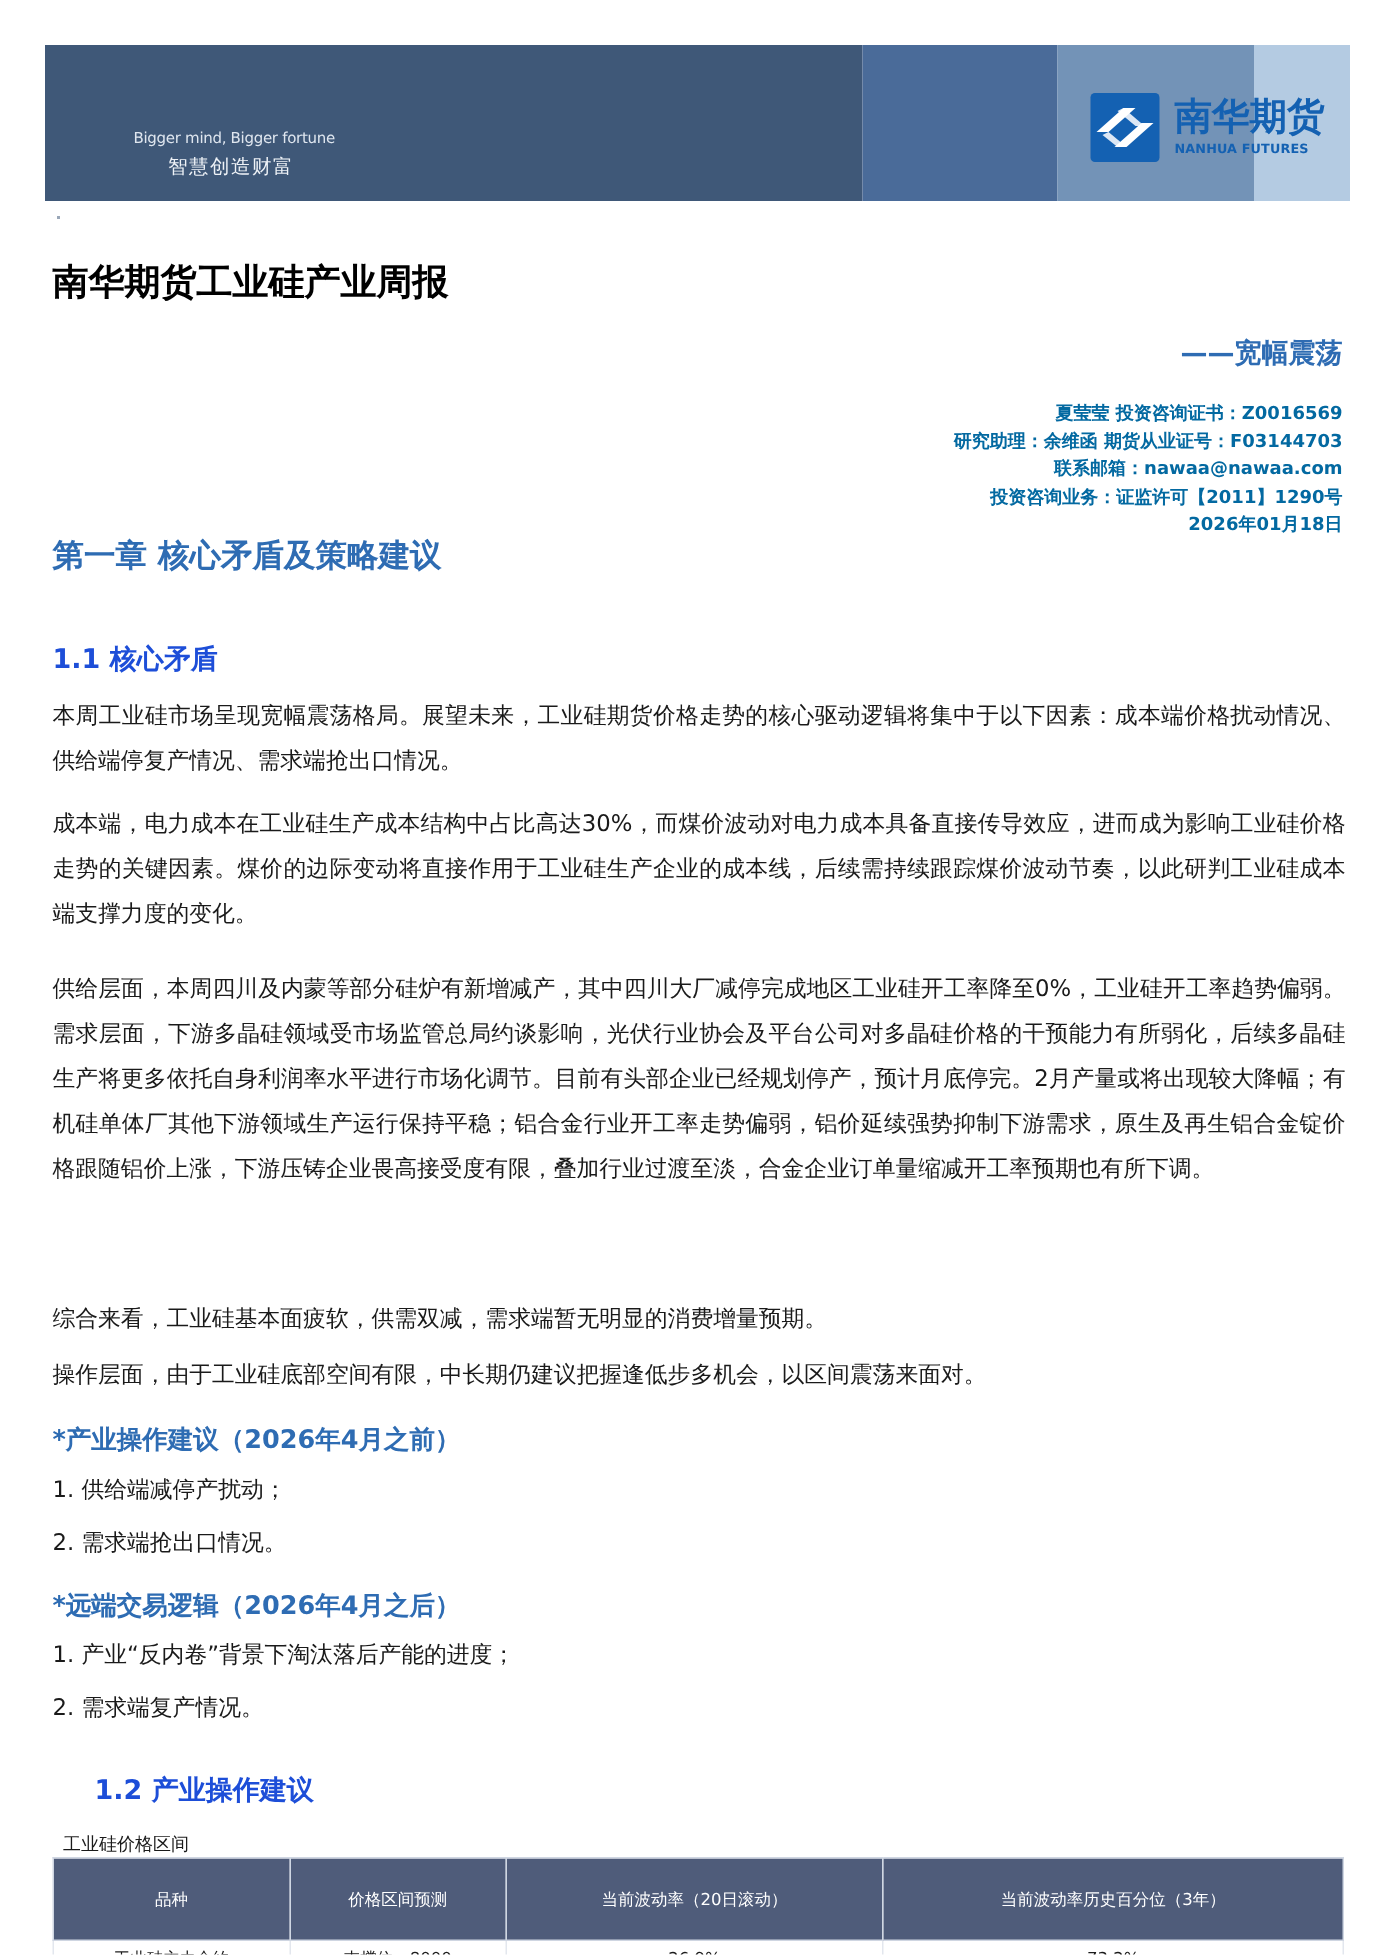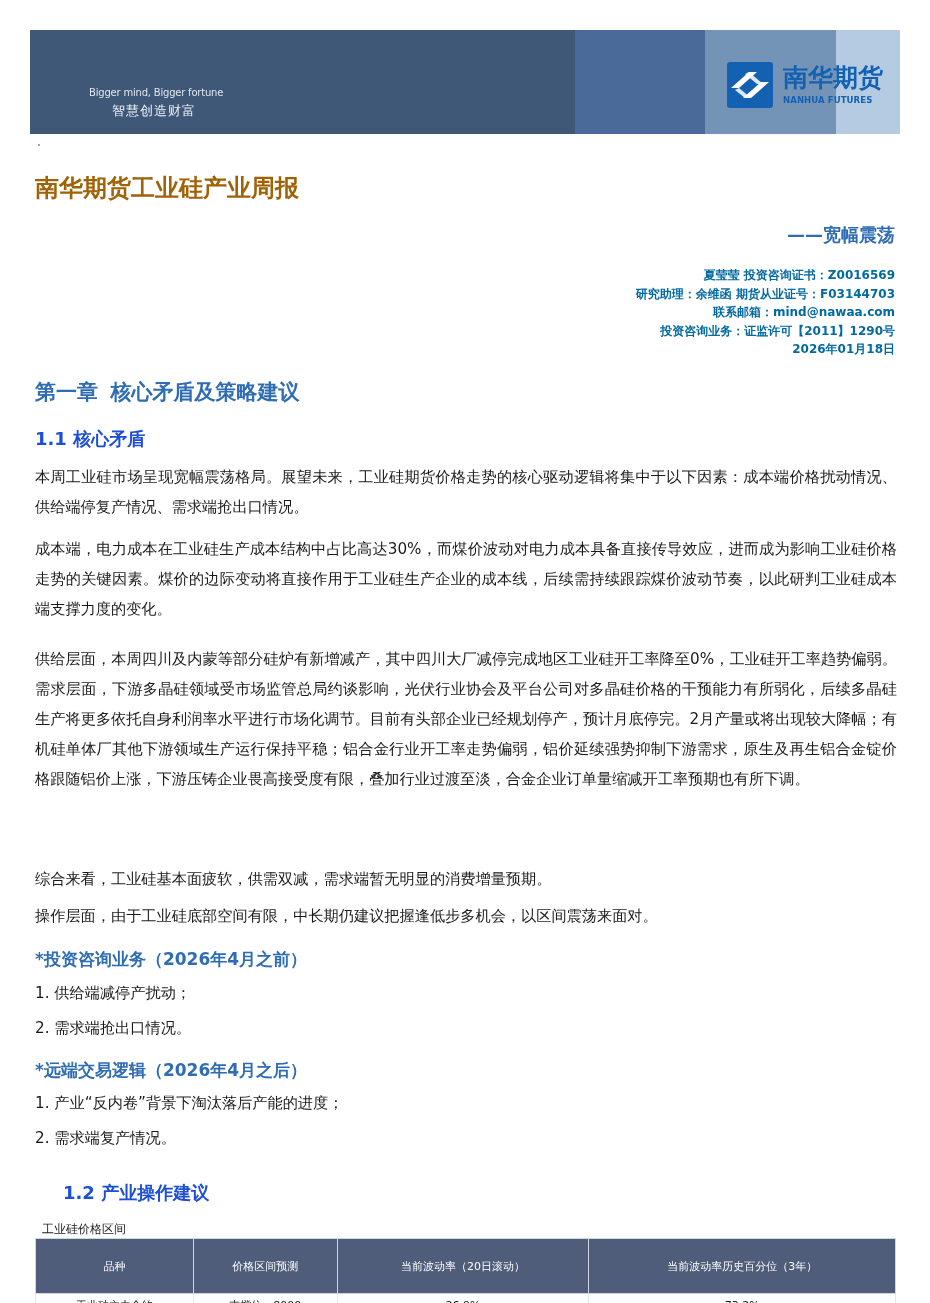--- a/index.html
+++ b/index.html
@@ -16,21 +16,21 @@
   .seg4 { left: 806px; width: 64px; background: #b4cbe2; }
   .slogan-en { position: absolute; left: 59px; top: 57px; font-size: 10px; color: #dfe6ef; white-space: nowrap; letter-spacing: -0.2px; }
   .slogan-cn { position: absolute; left: 82px; top: 72px; font-size: 13px; color: #eef2f7; white-space: nowrap; letter-spacing: 1px; }
   .logo-box { position: absolute; left: 697px; top: 32px; width: 46px; height: 46px; background: #1461b2; border-radius: 3px; overflow: hidden; }
   .logo-box svg { display: block; }
   .logo-cn { position: absolute; left: 753px; top: 33px; font-size: 25px; font-weight: bold; color: #1461b2; white-space: nowrap; letter-spacing: 0px; line-height: 30px; }
   .logo-en { position: absolute; left: 753px; top: 65px; font-size: 8.5px; font-weight: bold; color: #1461b2; white-space: nowrap; letter-spacing: 0.1px; }
 
   .dot { position: absolute; left: 38px; top: 144px; width: 2px; height: 2px; background: #9aa7b8; }
 
-  .doc-title { position: absolute; left: 35px; top: 172px; font-size: 24px; font-weight: bold; color: #a16207; white-space: nowrap; }
+  .doc-title { position: absolute; left: 35px; top: 172px; font-size: 24px; font-weight: bold; color: #000000; white-space: nowrap; }
   .doc-subtitle { position: absolute; right: 35px; top: 223px; font-size: 18px; font-weight: bold; color: #2e6cb3; white-space: nowrap; }
 
   .meta { position: absolute; right: 35px; top: 266px; text-align: right; font-size: 12px; font-weight: bold; line-height: 18.5px; color: #0369a1; }
   .meta div { white-space: nowrap; }
 
   .h1 { position: absolute; left: 35px; top: 378px; font-size: 21px; font-weight: bold; color: #2e6cb3; white-space: nowrap; }
   .h2 { position: absolute; left: 35px; font-size: 18px; font-weight: bold; color: #1d4ed8; white-space: nowrap; }
   .h3 { position: absolute; left: 35px; font-size: 17px; font-weight: bold; color: #2e6cb3; white-space: nowrap; }
 
   .para { position: absolute; left: 35px; width: 862px; font-size: 15.2px; line-height: 30px; color: #1a1a1a; text-align: justify; }
@@ -64,35 +64,35 @@
 </div>
 
 <div class="dot"></div>
 
 <div class="doc-title">南华期货工业硅产业周报</div>
 <div class="doc-subtitle">——宽幅震荡</div>
 
 <div class="meta">
   <div>夏莹莹 投资咨询证书：Z0016569</div>
   <div>研究助理：余维函 期货从业证号：F03144703</div>
-  <div>联系邮箱：mind@nawaa.com</div>
+  <div>联系邮箱：nawaa@nawaa.com</div>
   <div>投资咨询业务：证监许可【2011】1290号</div>
   <div>2026年01月18日</div>
 </div>
 
-<div class="h1" style="top:378px;font-family:Liberation Mono, monospace;">第一章 核心矛盾及策略建议</div>
+<div class="h1" style="top:356px;">第一章 核心矛盾及策略建议</div>
 <div class="h2" style="top:427px;">1.1 核心矛盾</div>
 
 <div class="para" style="top:462px;">本周工业硅市场呈现宽幅震荡格局。展望未来，工业硅期货价格走势的核心驱动逻辑将集中于以下因素：成本端价格扰动情况、供给端停复产情况、需求端抢出口情况。</div>
 <div class="para" style="top:534px;">成本端，电力成本在工业硅生产成本结构中占比高达30%，而煤价波动对电力成本具备直接传导效应，进而成为影响工业硅价格走势的关键因素。煤价的边际变动将直接作用于工业硅生产企业的成本线，后续需持续跟踪煤价波动节奏，以此研判工业硅成本端支撑力度的变化。</div>
 <div class="para" style="top:644px;">供给层面，本周四川及内蒙等部分硅炉有新增减产，其中四川大厂减停完成地区工业硅开工率降至0%，工业硅开工率趋势偏弱。需求层面，下游多晶硅领域受市场监管总局约谈影响，光伏行业协会及平台公司对多晶硅价格的干预能力有所弱化，后续多晶硅生产将更多依托自身利润率水平进行市场化调节。目前有头部企业已经规划停产，预计月底停完。2月产量或将出现较大降幅；有机硅单体厂其他下游领域生产运行保持平稳；铝合金行业开工率走势偏弱，铝价延续强势抑制下游需求，原生及再生铝合金锭价格跟随铝价上涨，下游压铸企业畏高接受度有限，叠加行业过渡至淡，合金企业订单量缩减开工率预期也有所下调。</div>
 <div class="para" style="top:864px;">综合来看，工业硅基本面疲软，供需双减，需求端暂无明显的消费增量预期。</div>
 <div class="para" style="top:901px;">操作层面，由于工业硅底部空间有限，中长期仍建议把握逢低步多机会，以区间震荡来面对。</div>
 
-<div class="h3" style="top:948px;">*投资咨询业务（2026年4月之前）</div>
+<div class="h3" style="top:948px;">*产业操作建议（2026年4月之前）</div>
 <div class="line" style="top:983px;">1. 供给端减停产扰动；</div>
 <div class="line" style="top:1018px;">2. 需求端抢出口情况。</div>
 
 <div class="h3" style="top:1059px;">*远端交易逻辑（2026年4月之后）</div>
 <div class="line" style="top:1093px;">1. 产业“反内卷”背景下淘汰落后产能的进度；</div>
 <div class="line" style="top:1128px;">2. 需求端复产情况。</div>
 
 <div class="h2" style="top:1181px;margin-left:28px;">1.2 产业操作建议</div>
 
 <div class="table-caption">工业硅价格区间</div>

